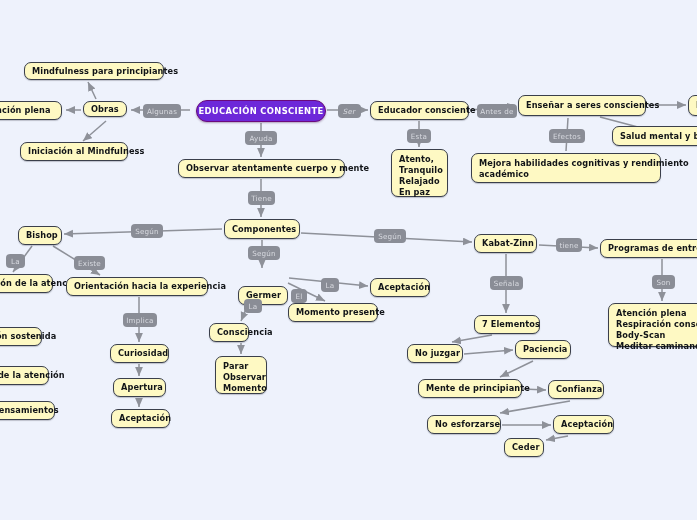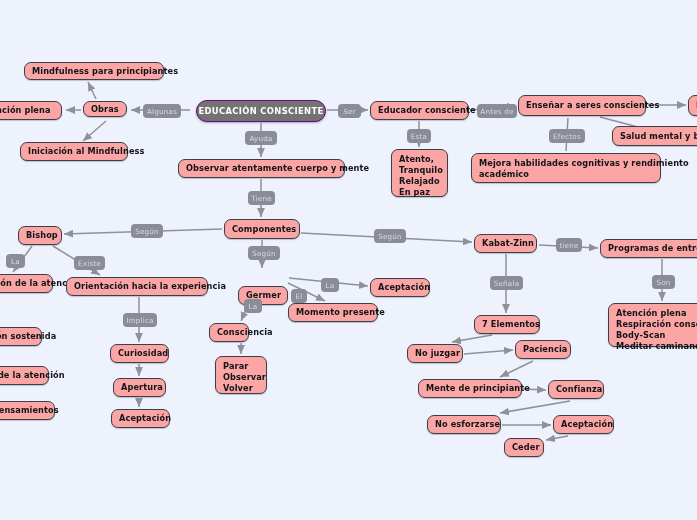--- a/index.html
+++ b/index.html
@@ -19,40 +19,40 @@
   }
   svg.edges {
     position: absolute;
     left: 0; top: 0;
     width: 697px; height: 520px;
     pointer-events: none;
   }
   .node {
     position: absolute;
     box-sizing: border-box;
-    background: #fca5a5;
+    background: #fef9c3;
     border: 1.6px solid #3a3f4b;
     border-radius: 7px;
     color: #111418;
     font-weight: bold;
     font-size: 8.2px;
     line-height: 11px;
     letter-spacing: 0.1px;
     display: flex;
     align-items: center;
     padding: 3px 7px;
     white-space: pre;
     box-shadow: 0 1px 1px rgba(40,45,60,0.25);
   }
   .node.multi {
     align-items: flex-start;
     padding-top: 4px;
   }
   .node.root {
-    background: #737373;
+    background: #6d28d9;
     border: 1.6px solid #6a0a7c;
     border-radius: 14px;
     color: #ffffff;
     font-size: 8.4px;
     letter-spacing: 0.35px;
     justify-content: center;
     box-shadow: 0 1px 2px rgba(60,10,70,0.35);
   }
   .elabel {
     position: absolute;
@@ -142,21 +142,21 @@
       <div class="node" style="left: -42px; top: 327px; width: 84px; height: 19px;">Atención sostenida</div>
       <div class="node" style="left: -48px; top: 366px; width: 97px; height: 19px;">Cambio de la atención</div>
       <div class="node" style="left: -46px; top: 401px; width: 101px; height: 19px;">Evitar pensamientos</div>
       <div class="node" style="left: 110px; top: 344px; width: 59px; height: 19px;">Curiosidad</div>
       <div class="node" style="left: 113px; top: 378px; width: 53px; height: 19px;">Apertura</div>
       <div class="node" style="left: 111px; top: 409px; width: 59px; height: 19px;">Aceptación</div>
       <div class="node" style="left: 238px; top: 286px; width: 50px; height: 19px;">Germer</div>
       <div class="node" style="left: 209px; top: 323px; width: 40px; height: 19px;">Consciencia</div>
       <div class="node multi" style="left: 215px; top: 356px; width: 52px; height: 38px;">Parar
 Observar
-Volver</div>
+Momento</div>
       <div class="node" style="left: 288px; top: 303px; width: 90px; height: 19px;">Momento presente</div>
       <div class="node" style="left: 370px; top: 278px; width: 60px; height: 19px;">Aceptación</div>
       <div class="node" style="left: 474px; top: 234px; width: 63px; height: 19px;">Kabat-Zinn</div>
       <div class="node" style="left: 600px; top: 239px; width: 128px; height: 19px;">Programas de entrenamiento</div>
       <div class="node multi" style="left: 608px; top: 303px; width: 120px; height: 44px;">Atención plena
 Respiración consciente
 Body-Scan
 Meditar caminando</div>
       <div class="node" style="left: 474px; top: 315px; width: 66px; height: 19px;">7 Elementos</div>
       <div class="node" style="left: 407px; top: 344px; width: 56px; height: 19px;">No juzgar</div>

